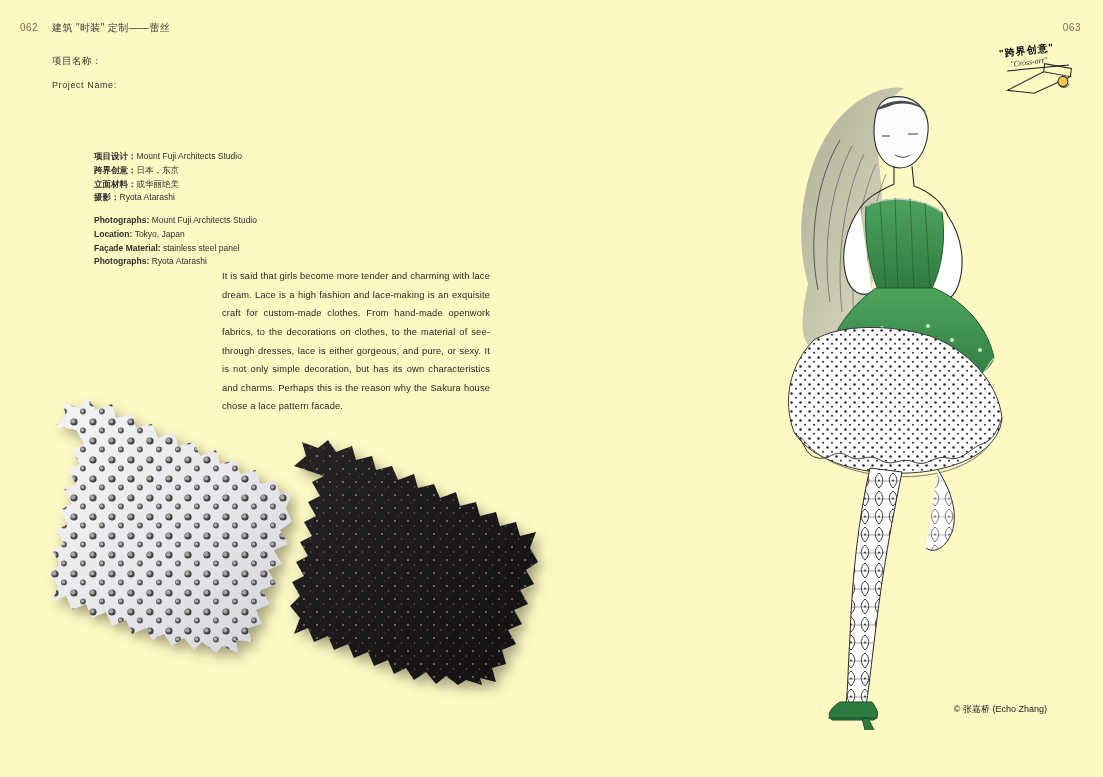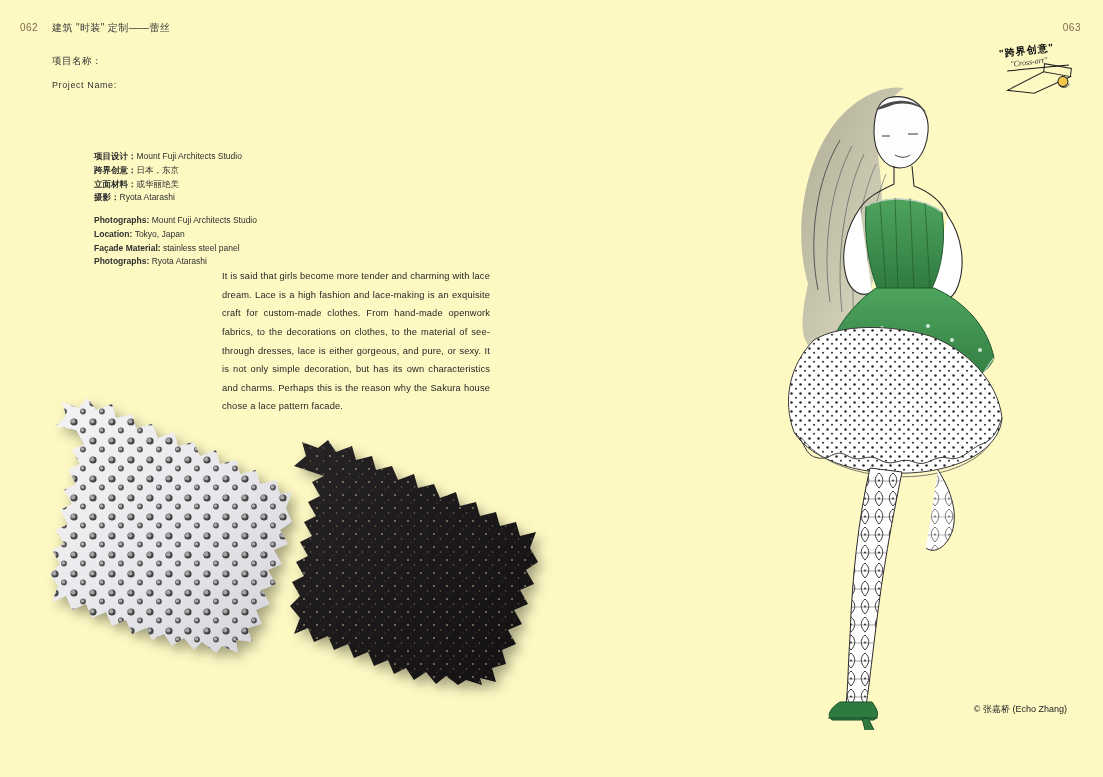--- a/index.html
+++ b/index.html
@@ -141,21 +141,21 @@
   
   .illustration {
     position: absolute;
     left: 690px;
     top: 40px;
     width: 390px;
     height: 690px;
   }
   .credit-line {
     position: absolute;
-    right: 36px;
+    right: 56px;
     top: 703px;
     font-size: 9px;
     color: #222;
   }
 
   
   .stamp {
     position: absolute;
     right: 18px;
     top: 42px;

